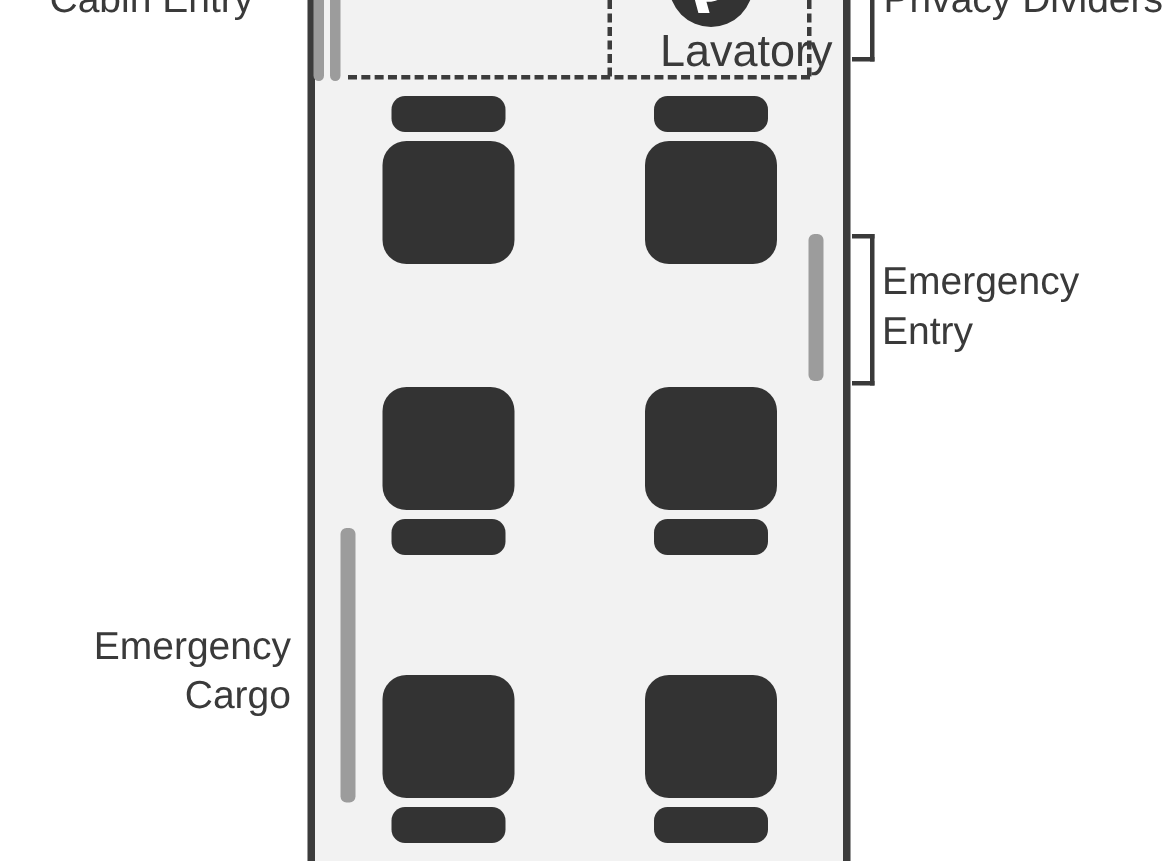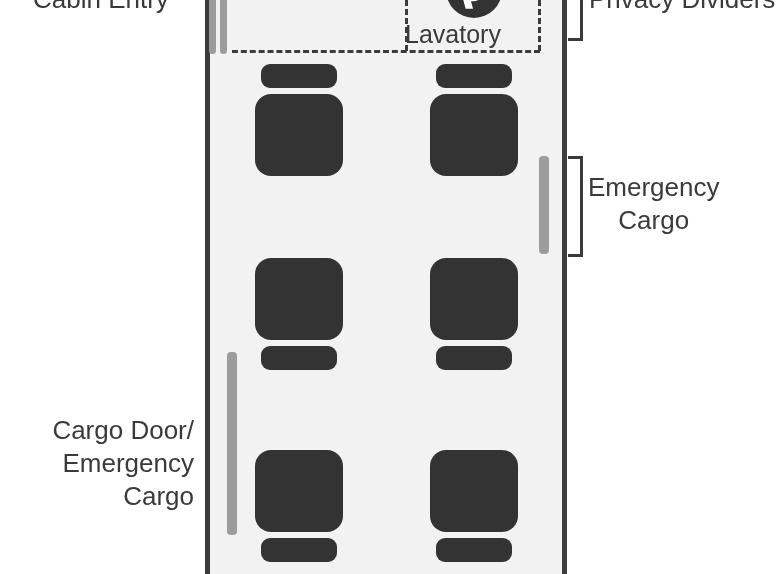--- a/index.html
+++ b/index.html
@@ -59,24 +59,24 @@
     border-top:3px solid var(--text);
     border-right:3px solid var(--text);
     border-bottom:3px solid var(--text);
   }
   .bracket-privacy{
     left:568px;top:-20px;width:12px;height:58px;
     border-right:3px solid var(--text);
     border-bottom:3px solid var(--text);
   }
   
-  .lbl{position:absolute;font-size:26px;line-height:33px;white-space:nowrap;text-align:center;}
+  .lbl{position:absolute;font-size:26px;line-height:33px;white-space:nowrap;}
   .lbl-cabin-entry{left:33px;top:-17px;}
   .lbl-privacy{left:589px;top:-17px;}
-  .lbl-lavatory{left:405px;top:18px;width:150px;text-align:left;font-size:25px;white-space:nowrap;}
+  .lbl-lavatory{left:405px;top:18px;width:150px;text-align:right;font-size:30px;white-space:nowrap;}
   .lbl-emergency{left:588px;top:171px;}
   .lbl-cargo{left:0;top:414px;width:194px;text-align:right;white-space:normal;}
   .line{display:block;}
   
   .lav-icon{position:absolute;left:446px;top:-38px;width:56px;height:56px;}
 </style>
 </head>
 <body>
 
 <div class="stage">
@@ -127,26 +127,25 @@
   <div class="seat r3 cR">
     <div class="back"></div>
     <div class="gap"></div>
     <div class="head"></div>
   </div>
 
   <div class="door-bar exit-bar-right"></div>
   <div class="bracket bracket-emergency"></div>
   <div class="lbl lbl-emergency">
     <span class="line">Emergency</span>
-    <span class="line">Cargo</span>
+    <span class="line">Entry</span>
   </div>
 
   <div class="door-bar cargo-bar-left"></div>
   <div class="lbl lbl-cargo">
-    <span class="line">Cargo Door/</span>
     <span class="line">Emergency Cargo</span>
   </div>
 
   <div class="lbl lbl-cabin-entry">Cabin Entry</div>
   <div class="bracket bracket-privacy"></div>
   <div class="lbl lbl-privacy">Privacy Dividers</div>
 
 </div>
 
 </body></html>

